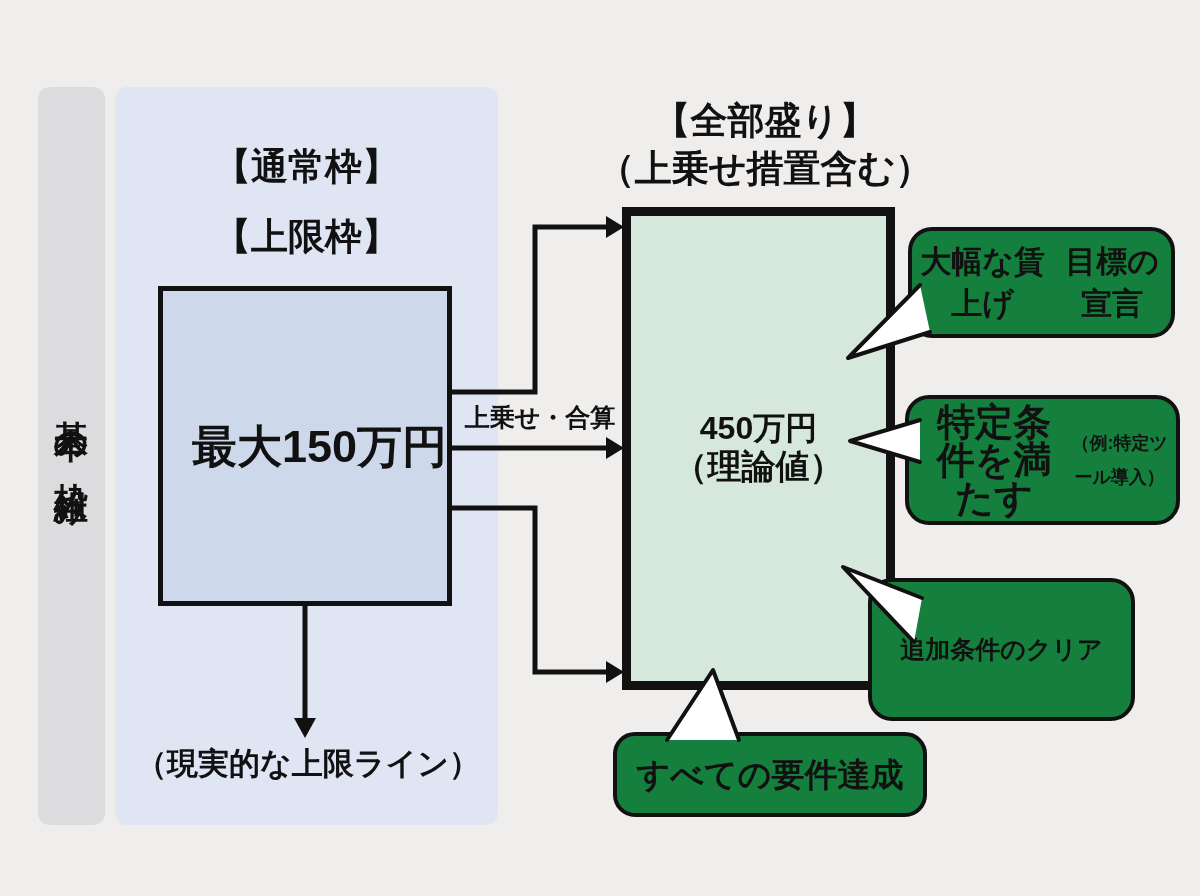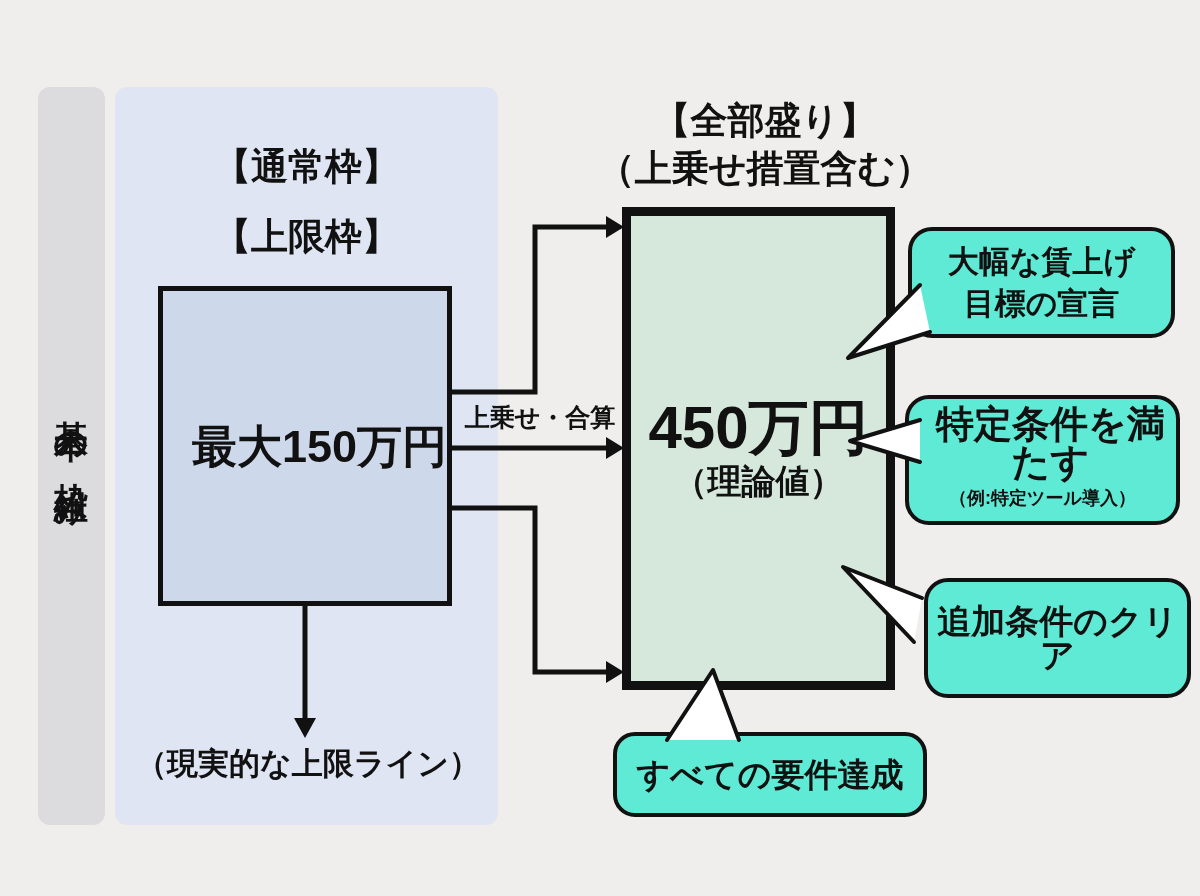--- a/index.html
+++ b/index.html
@@ -18,35 +18,35 @@
   .frame-label.l1{top:148px;}
   .frame-label.l2{top:218px;}
   .base-box{position:absolute;left:158px;top:286px;width:294px;height:320px;background:#cdd9ea;border:5px solid #111;
             display:flex;align-items:center;justify-content:flex-end;}
   .base-amount{font-size:45px;line-height:1;}
   .floor-caption{position:absolute;left:118px;top:748px;width:380px;text-align:center;font-size:31px;line-height:1;}
   
   .result-title{position:absolute;left:565px;top:97px;width:400px;text-align:center;font-size:37px;line-height:48px;}
   .result-box{position:absolute;left:622px;top:207px;width:273px;height:483px;background:#d6e7db;border:9px solid #111;
               display:flex;flex-direction:column;align-items:center;justify-content:center;}
-  .result-amount{font-size:60px;line-height:1.1;text-align:center;}
+  .result-amount{font-size:32px;line-height:1.1;text-align:center;}
   .result-note{font-size:34px;line-height:1.2;}
   .connector-label{position:absolute;left:450px;top:404px;width:180px;text-align:center;font-size:25px;line-height:1.1;}
   
   .overlay{position:absolute;left:0;top:0;width:1200px;height:896px;pointer-events:none;}
   .ov-lines{z-index:2;}
   .ov-tails{z-index:5;}
   
-  .bubble{position:absolute;background:#5eead4;border:4px solid #111;border-radius:24px;z-index:4;
-          display:flex;flex-direction:column;align-items:center;justify-content:center;text-align:center;}
+  .bubble{position:absolute;background:#15803d;border:4px solid #111;border-radius:24px;z-index:4;
+          display:flex;flex-direction:row;align-items:center;justify-content:center;text-align:center;}
   .bubble.b1{left:908px;top:227px;width:267px;height:111px;font-size:31px;line-height:42px;}
   .bubble.b2{left:905px;top:395px;width:275px;height:130px;}
   .bubble.b2 .main{font-size:38px;line-height:38px;margin-left:16px;}
   .bubble.b2 .sub{font-size:18px;line-height:34px;width:250px;word-break:break-all;}
-  .bubble.b3{left:924px;top:578px;width:267px;height:120px;font-size:34px;line-height:1;}
+  .bubble.b3{left:868px;top:578px;width:267px;height:143px;font-size:25px;line-height:1;}
   .bubble.b4{left:613px;top:732px;width:314px;height:85px;font-size:33px;line-height:1;border-radius:22px;z-index:3;}
 </style>
 </head>
 <body>
 
 <div class="canvas">
 
   <div class="rail">
     <div class="rail-label">基本の枠組み</div>
   </div>

